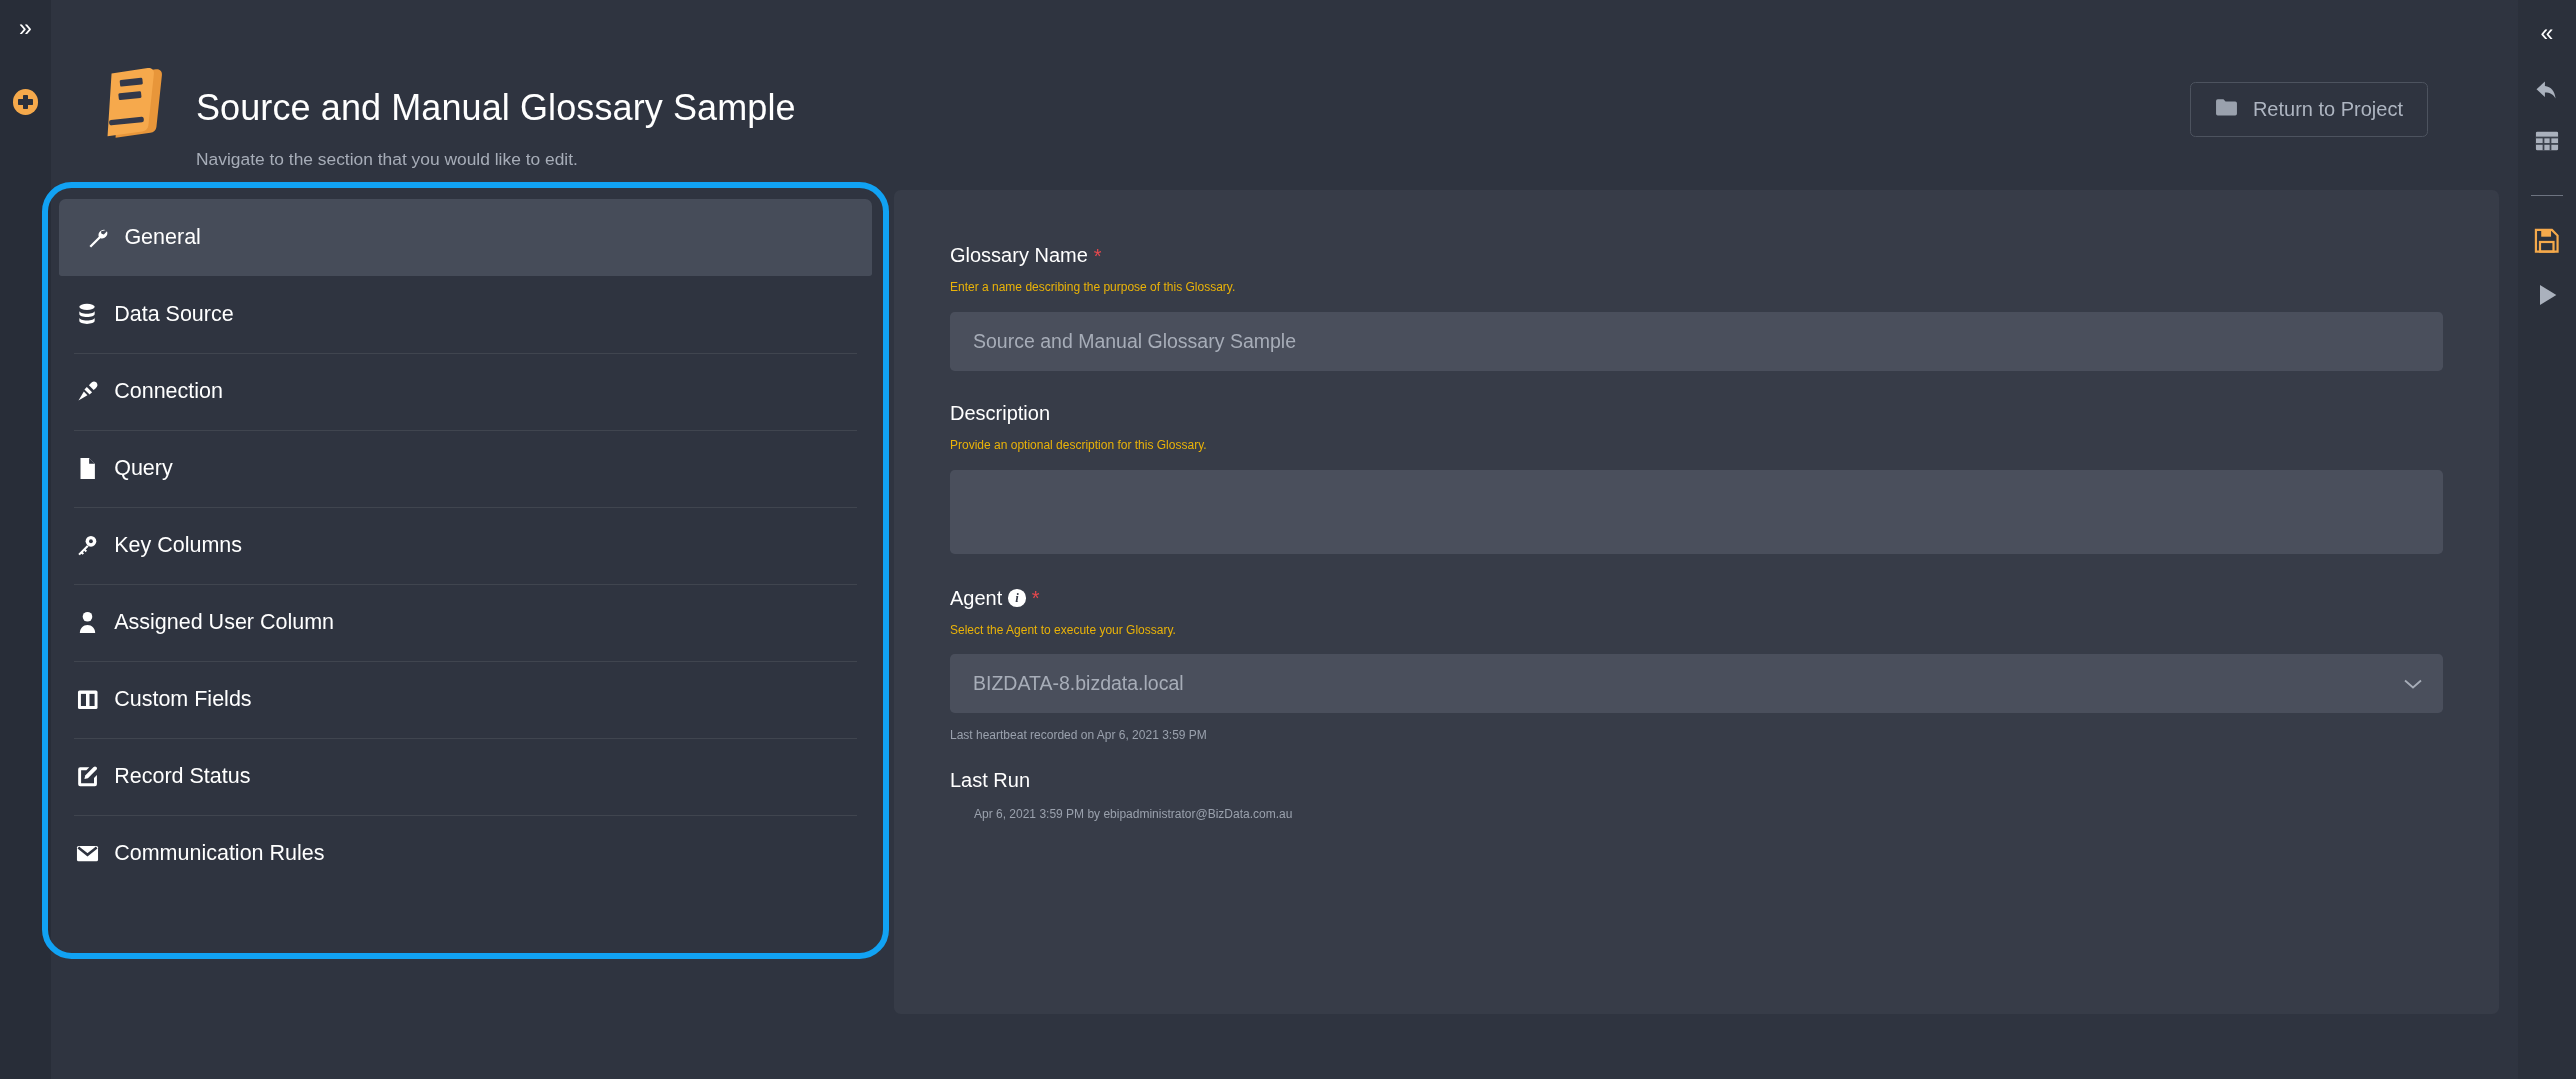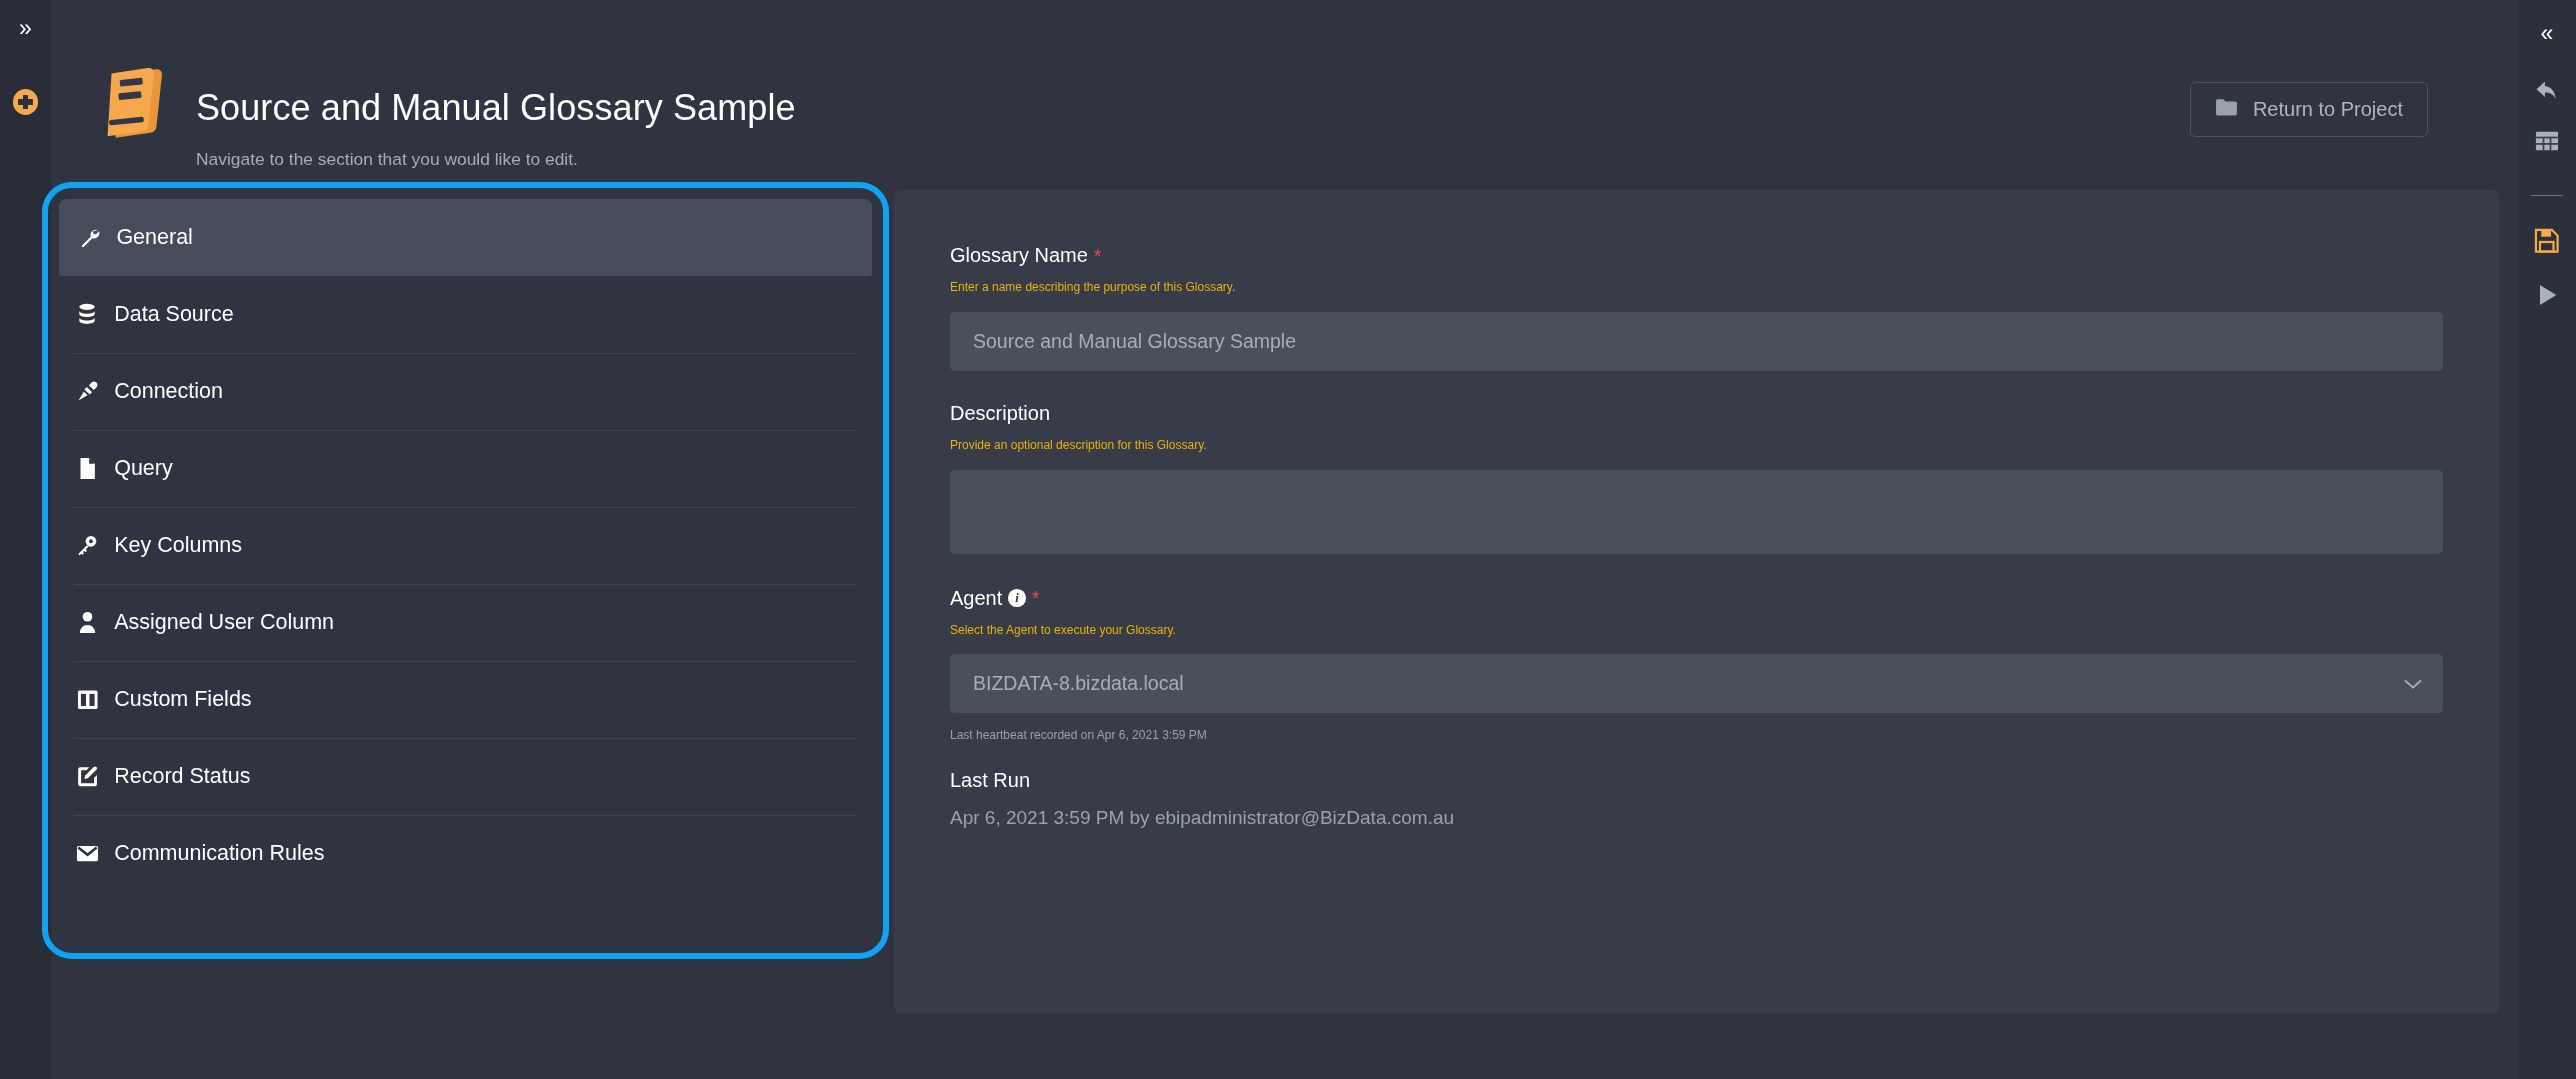--- a/index.html
+++ b/index.html
@@ -81,21 +81,21 @@
   .menu-item {
     position: relative; height: 77px; margin: 0 14.8px;
     display: flex; align-items: center; gap: 13.4px;
     color: #ffffff; font-size: 21.5px; cursor: pointer;
   }
   .menu-item + .menu-item::before {
     content: ""; position: absolute; left: 0; right: 0; top: 0;
     height: 0.7px; background: #40454f;
   }
   .menu-item.selected {
-    background: #464c59; margin: 0; padding: 0 17px; border-radius: 2.7px;
+    background: #464c59; margin: 0; padding: 0 25px; border-radius: 2.7px;
   }
   .menu-item.selected + .menu-item::before { background: transparent; }
   .mi-icon {
     width: 27px; height: 27px; display: flex; align-items: center;
     justify-content: center; flex: 0 0 27px; color: #ffffff;
   }
   .mi-label { white-space: nowrap; }
 
   
   .annotation {
@@ -140,21 +140,21 @@
     display: flex; align-items: center; padding: 12px 23px; cursor: pointer;
   }
   .select-chevron {
     position: absolute; right: 20px; top: 0; height: 59px;
     display: flex; align-items: center; color: #a7adb8; pointer-events: none;
   }
   .sub-note { font-size: 12px; color: #9aa1ad; margin-top: 14.8px; }
   .group { margin-top: 31px; }
   .group-tight { margin-top: 27px; }
   .run-label { font-size: 20px; color: #ffffff; }
-  .run-value { font-size: 19px; color: #9aa1ad; margin-top: 14.8px; }
+  .run-value { font-size: 12px; color: #9aa1ad; margin-top: 14.8px; margin-left: 24px; }
 </style>
 </head>
 <body>
 
 <div class="app">
 
   <div class="left-rail">
     <div class="rail-icon expand-icon">»</div>
     <div class="rail-icon add-btn">
       <div class="add-circle"></div>

